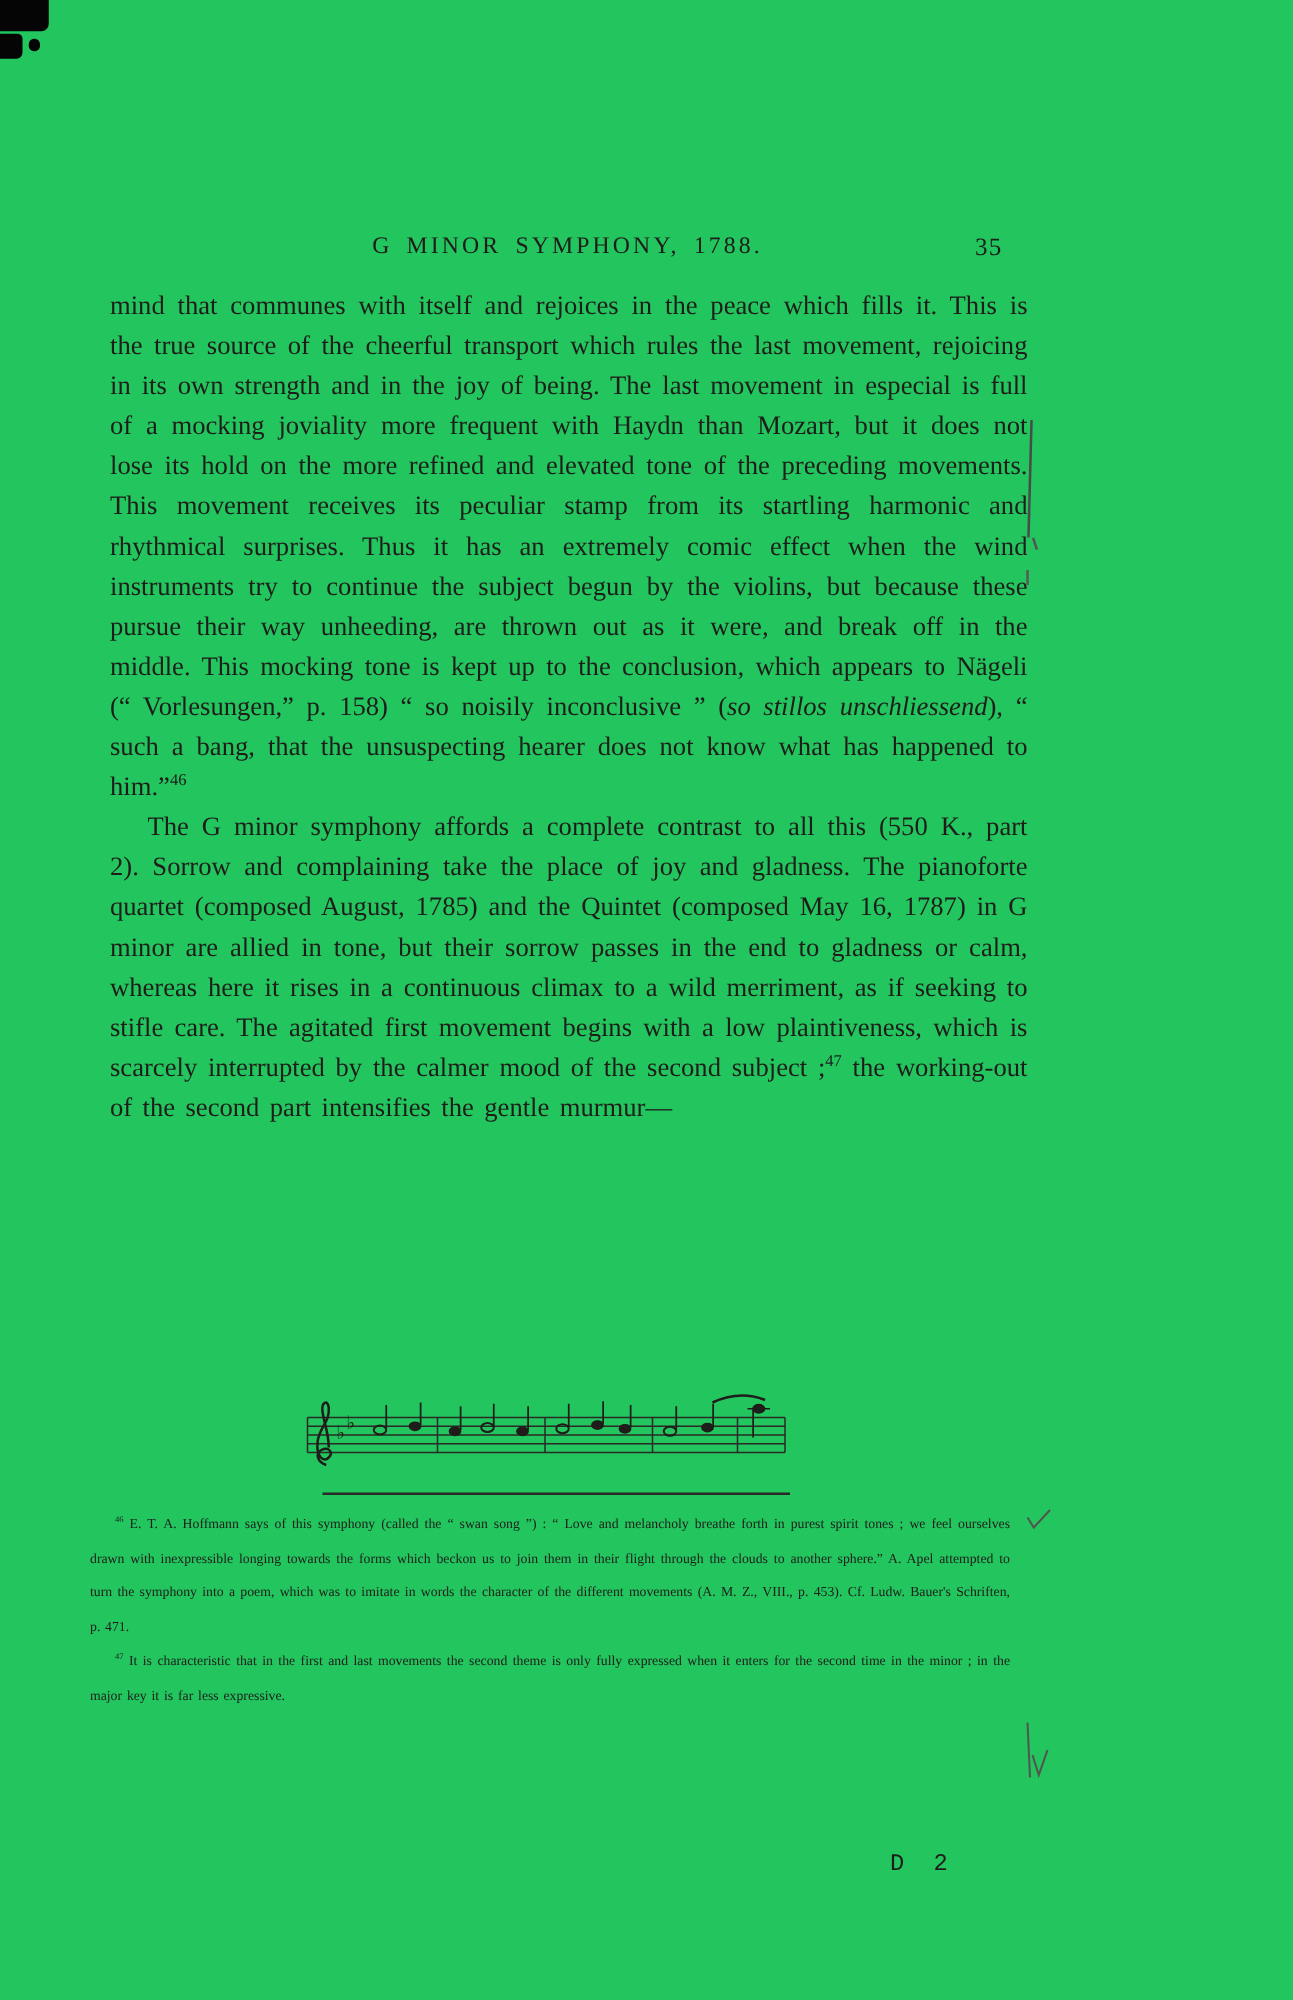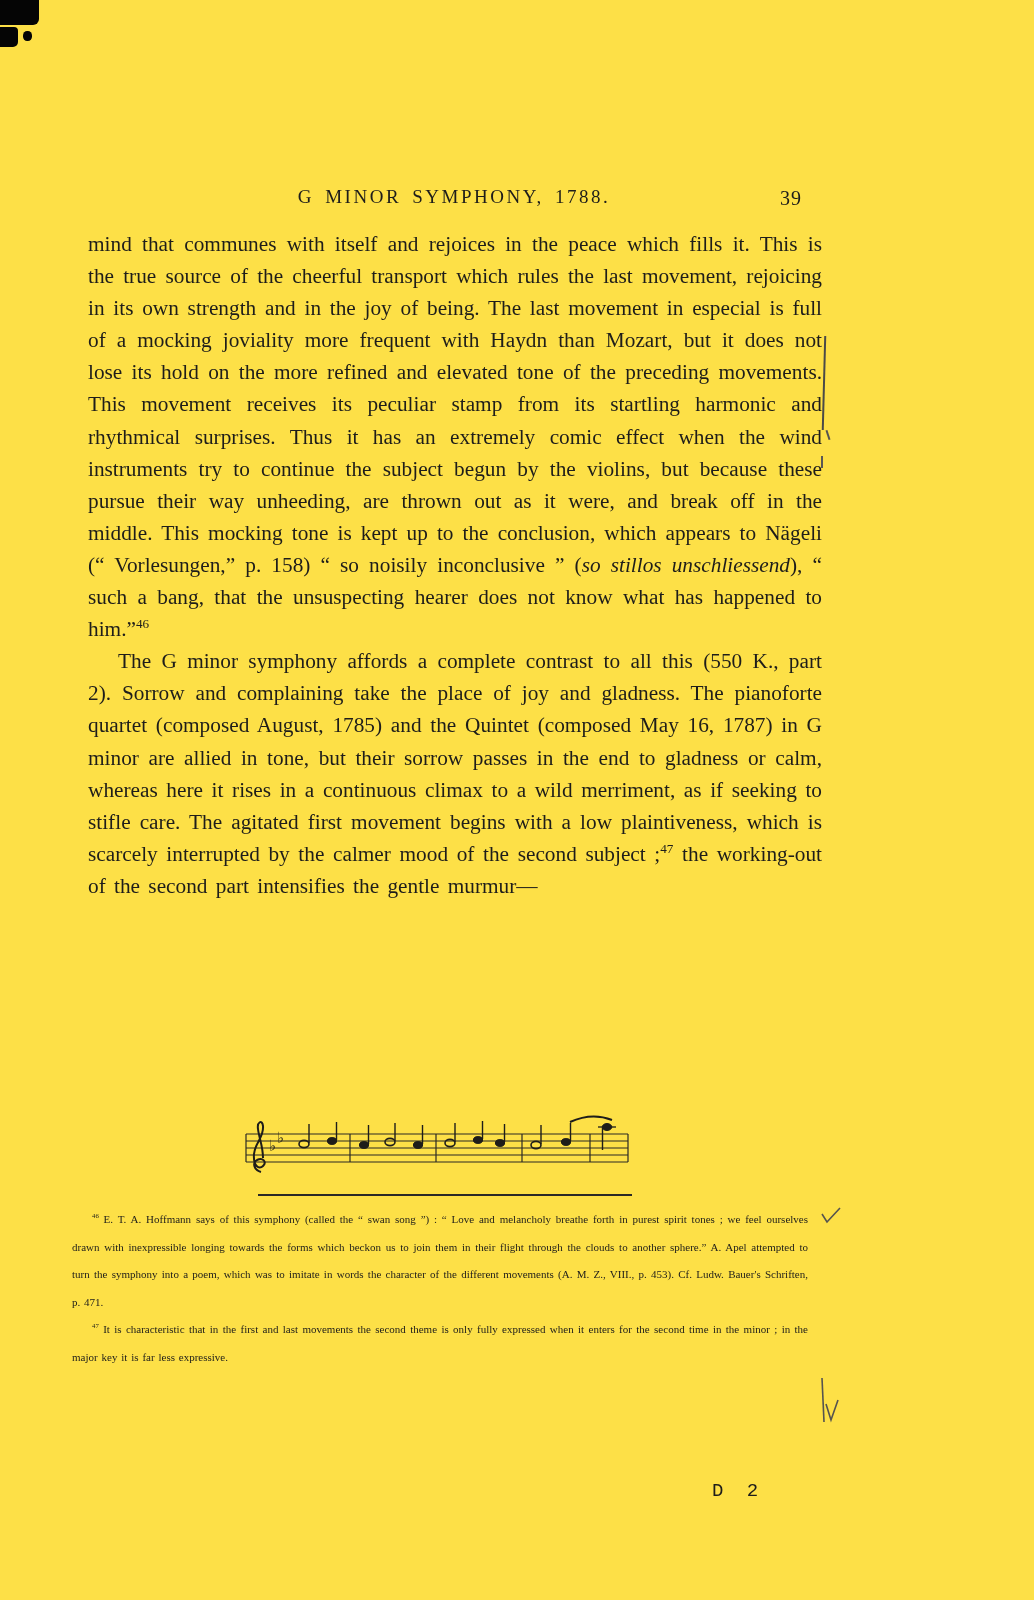--- a/index.html
+++ b/index.html
@@ -1,20 +1,20 @@
 <!DOCTYPE html>
 <html><head>
 <meta charset="utf-8">
 <style>
   html, body { margin: 0; padding: 0; background: #d8d5cf; }
   .page {
     position: relative;
     width: 1034px; height: 1600px;
     margin: 0 auto;
-    background: #fde047;
+    background: #22c55e;
     color: #1e1d1a;
     font-family: "Liberation Serif", "DejaVu Serif", serif;
     overflow: hidden;
   }
   
   .artifact { position: absolute; background: #050505; }
   .artifact.a1 { left: 0; top: 0; width: 39px; height: 25px; border-radius: 0 0 6px 0; }
   .artifact.a2 { left: 0; top: 27px; width: 18px; height: 20px; border-radius: 0 4px 5px 0; }
   .artifact.a3 { left: 23px; top: 31px; width: 9px; height: 10px; border-radius: 45%; }
 
@@ -73,21 +73,21 @@
 <body>
 
 <div class="page">
 
   <div class="artifact a1"></div>
   <div class="artifact a2"></div>
   <div class="artifact a3"></div>
 
   <div class="running-head">
     <span class="head-title">G MINOR SYMPHONY, 1788.</span>
-    <span class="page-num">39</span>
+    <span class="page-num">35</span>
   </div>
 
   <div class="body-text">
     <p class="para"><span>mind that communes with itself and rejoices in the peace which fills it.  This is the true source of the cheerful transport which rules the last movement, rejoicing in its own strength and in the joy of being.  The last movement in especial is full of a mocking joviality more frequent with Haydn than Mozart, but it does not lose its hold on the more refined and elevated tone of the preceding movements. This movement receives its peculiar stamp from its startling harmonic and rhythmical surprises.  Thus it has an extremely comic effect when the wind instruments try to continue the subject begun by the violins, but because these pursue their way unheeding, are thrown out as it were, and break off in the middle.  This mocking tone is kept up to the conclusion, which appears to Nägeli (“ Vorlesungen,” p. 158) “ so noisily inconclusive ” (</span><i>so stillos unschliessend</i><span>), “ such a bang, that the unsuspecting hearer does not know what has happened to him.”</span><sup class="fnref">46</sup></p>
     <p class="para indent"><span>The G minor symphony affords a complete contrast to all this (550 K., part 2).  Sorrow and complaining take the place of joy and gladness.  The pianoforte quartet (composed August, 1785) and the Quintet (composed May 16, 1787) in G minor are allied in tone, but their sorrow passes in the end to gladness or calm, whereas here it rises in a continuous climax to a wild merriment, as if seeking to stifle care.  The agitated first movement begins with a low plaintiveness, which is scarcely interrupted by the calmer mood of the second subject ;</span><sup class="fnref">47</sup><span> the working-out of the second part intensifies the gentle murmur—</span></p>
   </div>
 
   <div class="music">
     <svg width="396" height="74" viewBox="0 0 396 74" xmlns="http://www.w3.org/2000/svg">
       <g stroke="#2a2925" stroke-width="1.2">

